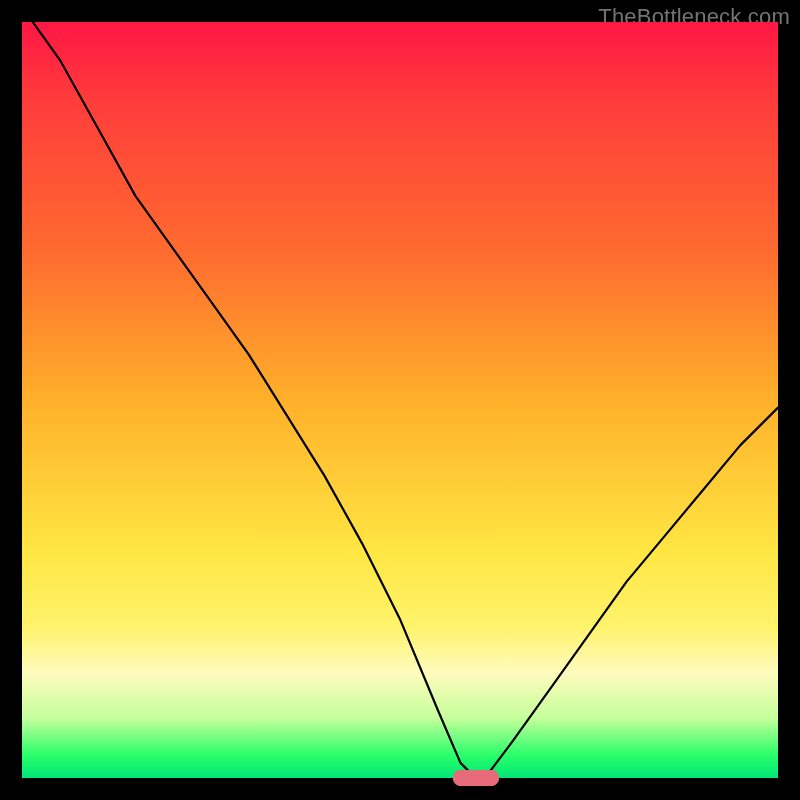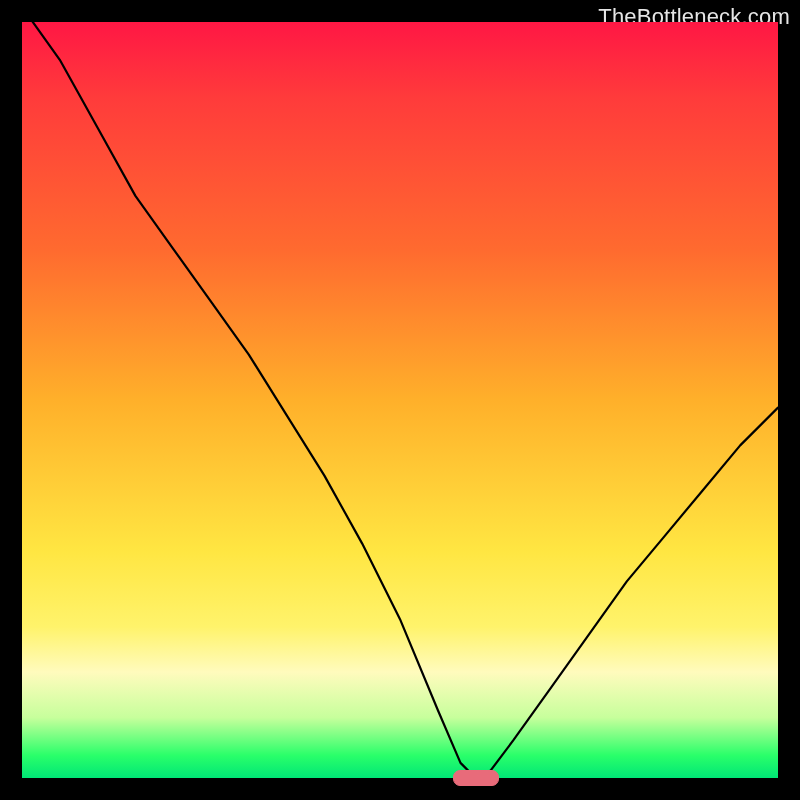--- a/index.html
+++ b/index.html
@@ -41,21 +41,21 @@
     position: absolute;
     left: 0;
     top: 0;
     width: 756px;
     height: 756px;
   }
   .watermark {
     position: absolute;
     top: 4px;
     right: 10px;
-    color: #e5e5e5;
+    color: #737373;
     font-size: 22px;
     font-weight: 500;
     letter-spacing: 0.2px;
   }
   .min-marker {
     position: absolute;
     width: 44px;
     height: 14px;
     border-radius: 7px;
     background: #e86b7a;

